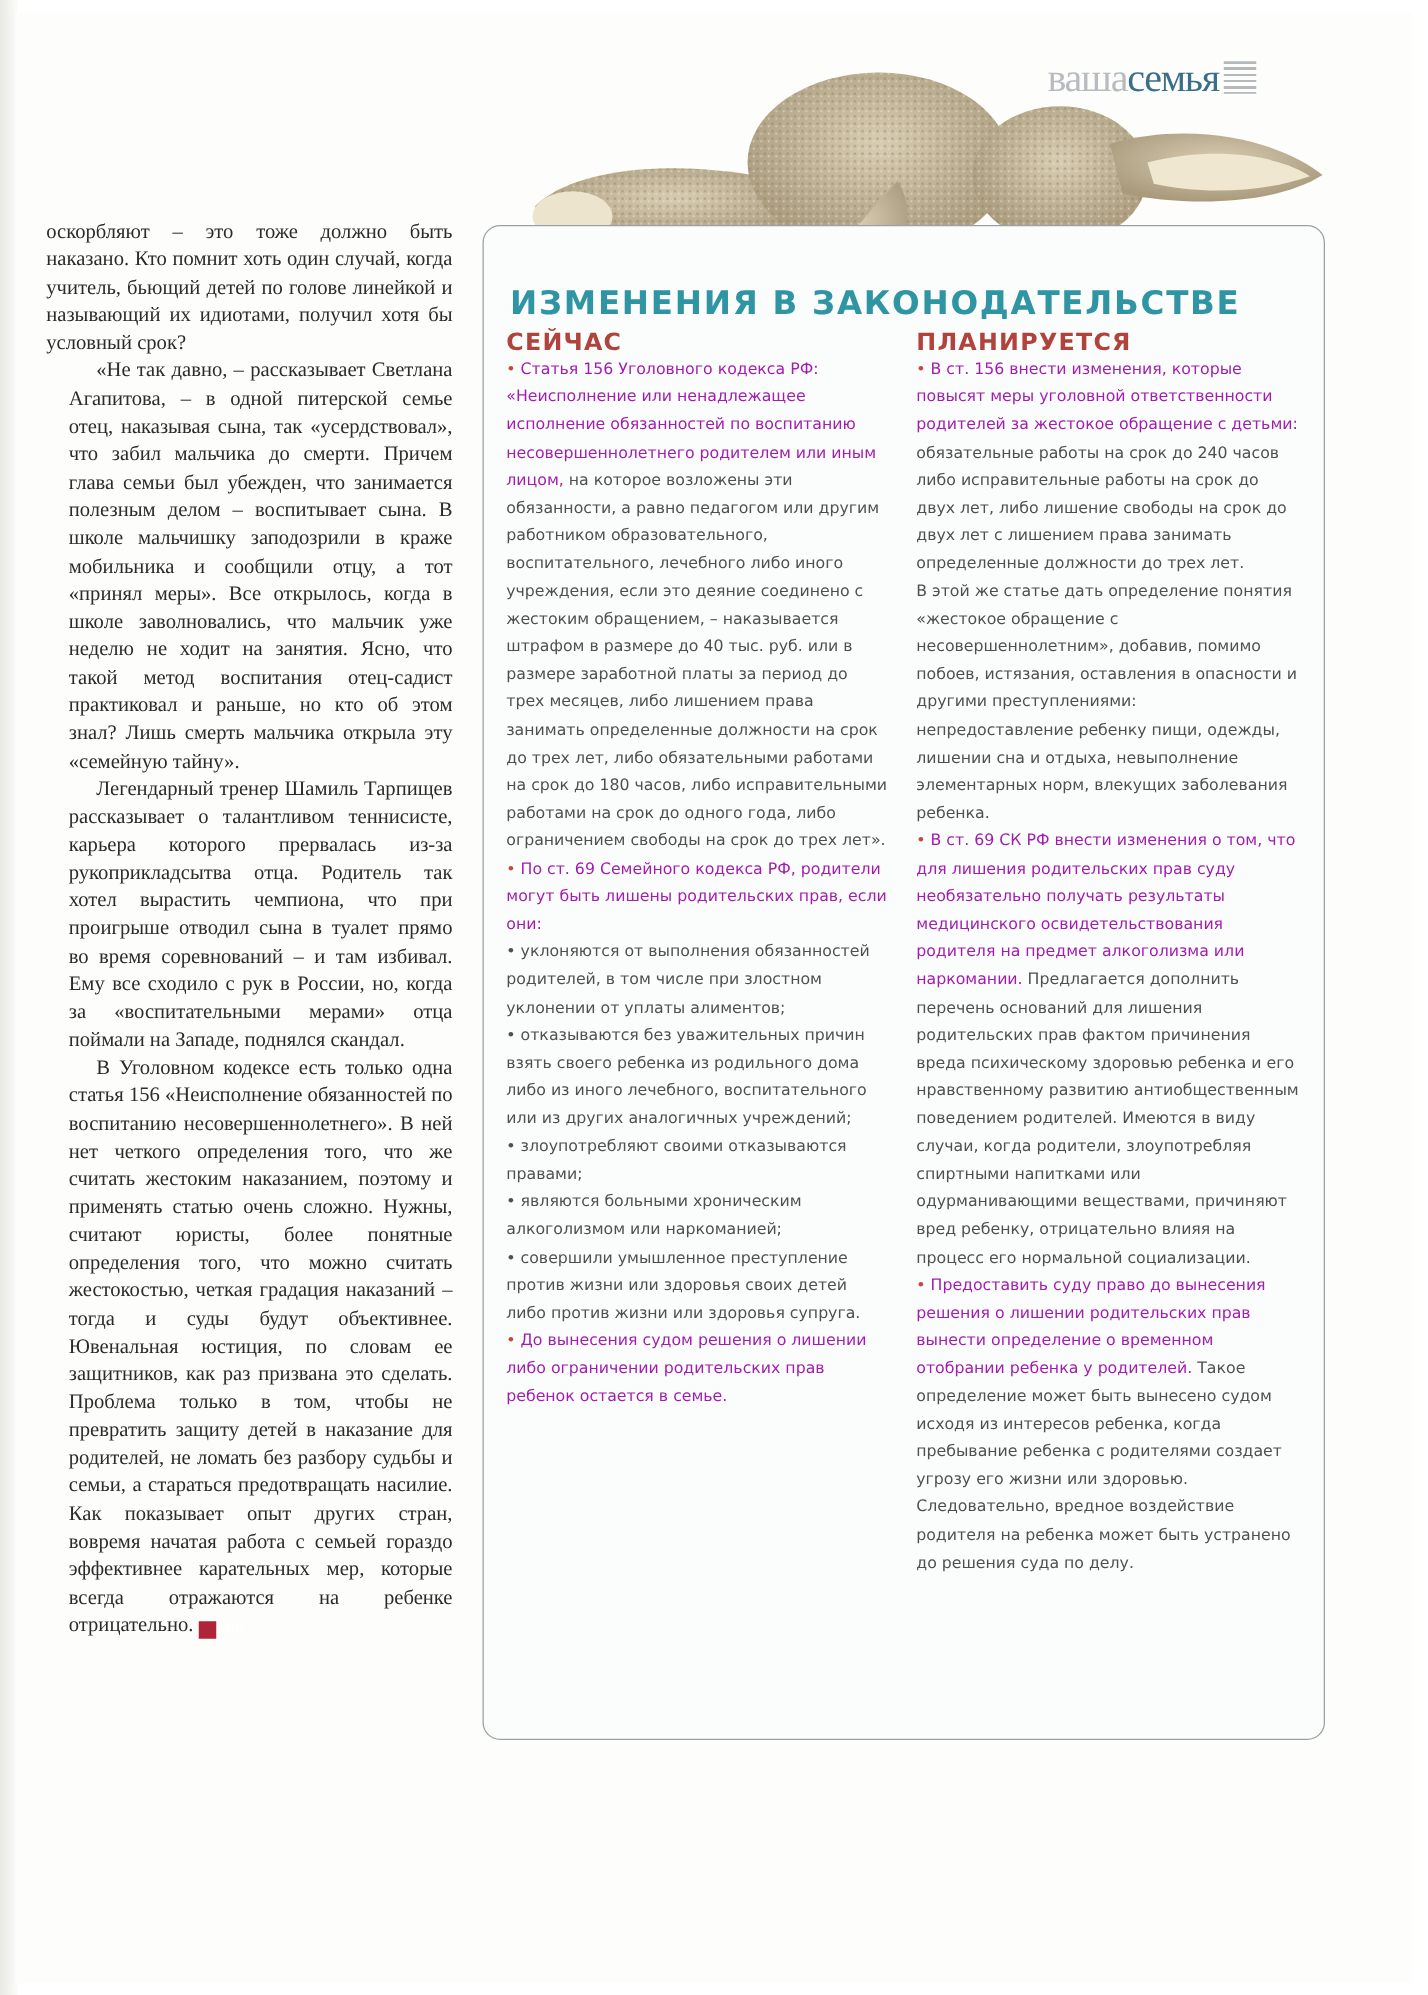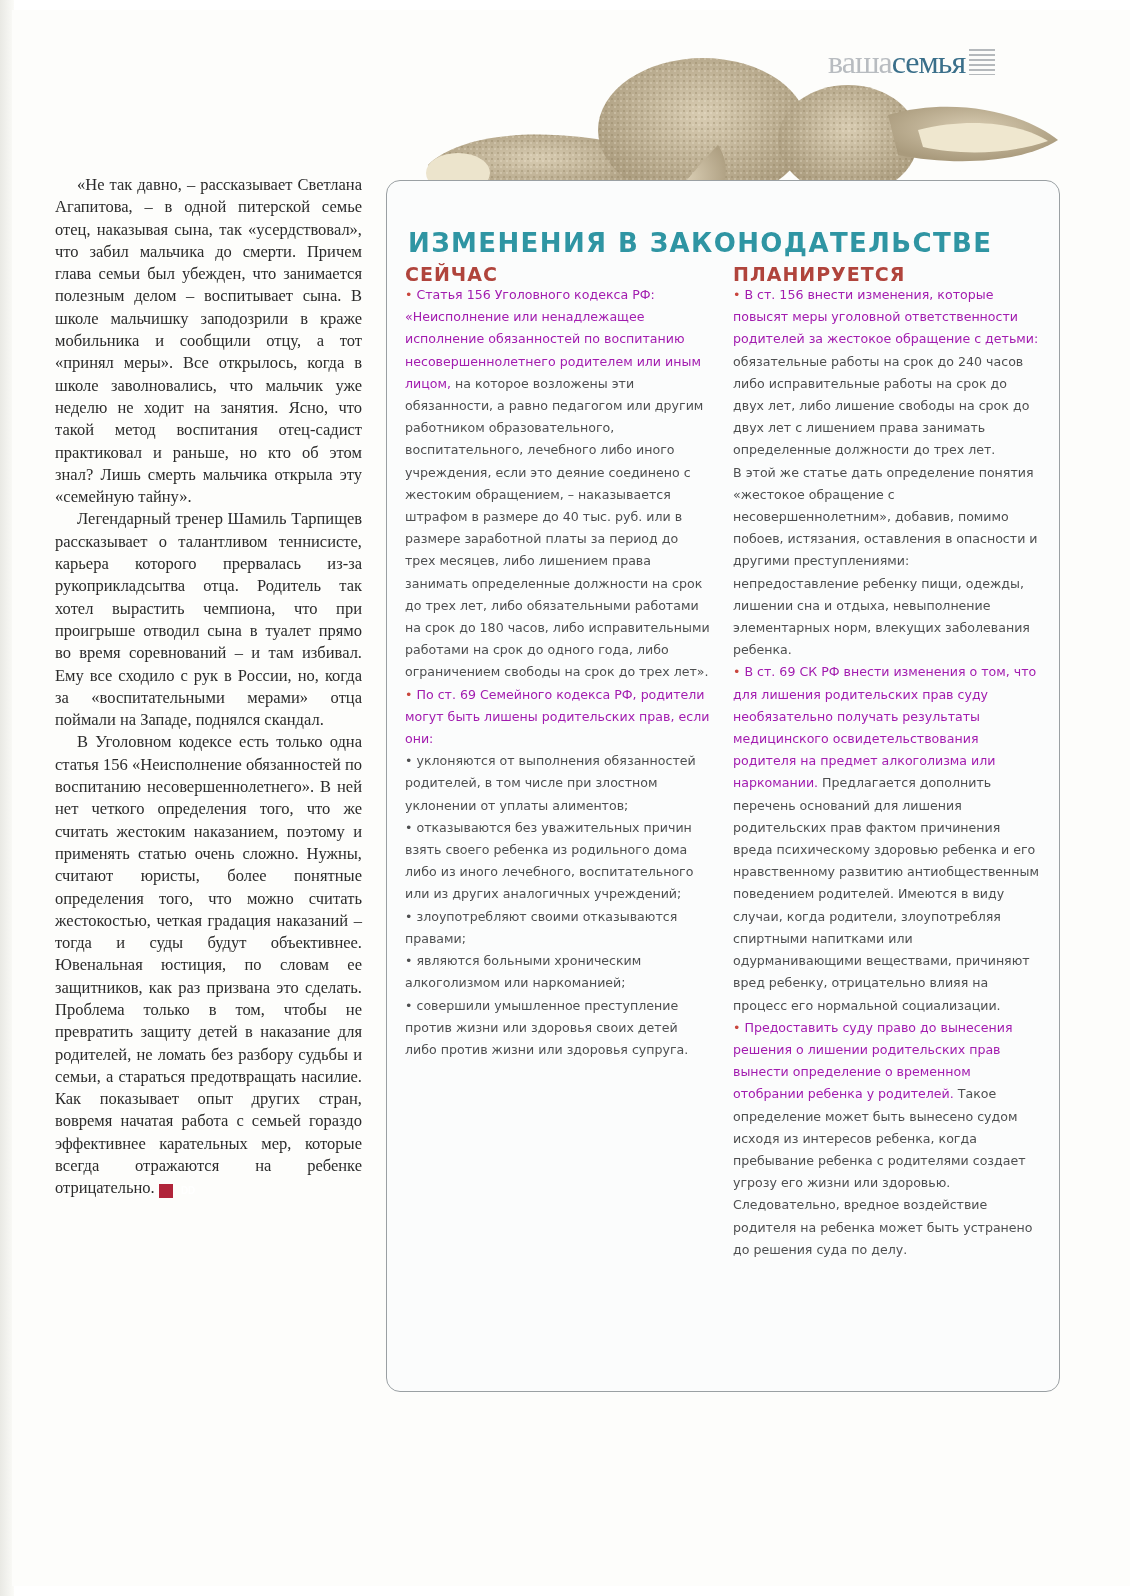--- a/index.html
+++ b/index.html
@@ -1,21 +1,21 @@
 <!DOCTYPE html>
 <html><head>
 <meta charset="utf-8">
 <style>
   html, body { margin:0; padding:0; }
   body { width:1142px; height:1596px; background:#ffffff; position:relative; overflow:hidden; font-family:"Liberation Serif", serif; }
   .page { position:absolute; left:12px; top:10px; width:1118px; height:1576px; background:#fdfdfb; }
   .page-edge { position:absolute; left:0; top:0; width:14px; height:1596px; background:linear-gradient(90deg,#e9e9e4,#fbfbf8); }
 
   .masthead { position:absolute; left:828px; top:42px; font-family:"Liberation Serif", serif; font-size:32px; letter-spacing:-1px; line-height:40px; }
-  .masthead .a { color:#b8bcc0; }
+  .masthead .a { color:#b8bcc0;margin-left:10px; }
   .masthead .b { color:#3a6f8a; }
   .masthead .lines { display:inline-block; width:26px; height:26px; margin-left:4px; vertical-align:-2px;
      background:repeating-linear-gradient(180deg,#b5b9bc 0 2px,transparent 2px 5px); }
 
   
   .bunny { position:absolute; left:418px; top:55px; width:650px; height:180px; }
 
   .col-left { position:absolute; left:37px; top:174px; width:325px; font-size:16.5px; line-height:22.3px; color:#2b2b2b; text-align:justify; }
   .col-left p { margin:0; }
   .col-left p.indent { text-indent:22px;margin-left:18px; }
@@ -60,37 +60,39 @@
   <ellipse cx="285" cy="75" rx="105" ry="72" fill="url(#spk)"></ellipse>
   <path d="M300,90 C320,120 300,160 260,170 L230,160 C260,140 280,110 300,90 Z" fill="url(#fur)"></path>
   <ellipse cx="245" cy="160" rx="26" ry="14" fill="#ece4cc"></ellipse>
   <ellipse cx="430" cy="85" rx="70" ry="55" fill="url(#fur)"></ellipse>
   <ellipse cx="430" cy="85" rx="70" ry="55" fill="url(#spk)"></ellipse>
   <path d="M470,60 C540,40 610,60 640,85 C600,110 530,110 480,100 Z" fill="url(#fur)"></path>
   <path d="M500,75 C560,60 610,72 630,86 C590,100 540,100 505,92 Z" fill="#efe7cf"></path>
 </svg>
 
 <div class="col-left">
+  <p>оскорбляют – это тоже должно быть наказано. Кто помнит хоть один случай, когда учитель, бьющий детей по голове линейкой и называющий их идиотами, получил хотя бы условный срок?</p>
   <p class="indent">«Не так давно, – рассказывает Светлана Агапитова, – в одной питерской семье отец, наказывая сына, так «усердствовал», что забил мальчика до смерти. Причем глава семьи был убежден, что занимается полезным делом – воспитывает сына. В школе мальчишку заподозрили в краже мобильника и сообщили отцу, а тот «принял меры». Все открылось, когда в школе заволновались, что мальчик уже неделю не ходит на занятия. Ясно, что такой метод воспитания отец-садист практиковал и раньше, но кто об этом знал? Лишь смерть мальчика открыла эту «семейную тайну».</p>
   <p class="indent">Легендарный тренер Шамиль Тарпищев рассказывает о талантливом теннисисте, карьера которого прервалась из-за рукоприкладсытва отца. Родитель так хотел вырастить чемпиона, что при проигрыше отводил сына в туалет прямо во время соревнований – и там избивал. Ему все сходило с рук в России, но, когда за «воспитательными мерами» отца поймали на Западе, поднялся скандал.</p>
   <p class="indent"><span>В Уголовном кодексе есть только одна статья 156 «Неисполнение обязанностей по воспитанию несовершеннолетнего». В ней нет четкого определения того, что же считать жестоким наказанием, поэтому и применять статью очень сложно. Нужны, считают юристы, более понятные определения того, что можно считать жестокостью, четкая градация наказаний – тогда и суды будут объективнее. Ювенальная юстиция, по словам ее защитников, как раз призвана это сделать. Проблема только в том, чтобы не превратить защиту детей в наказание для родителей, не ломать без разбору судьбы и семьи, а стараться предотвращать насилие. Как показывает опыт других стран, вовремя начатая работа с семьей гораздо эффективнее карательных мер, которые всегда отражаются на ребенке отрицательно.</span> <span class="end-mark">DD</span></p>
 </div>
 
 <div class="box"></div>
 <div class="box-title">ИЗМЕНЕНИЯ В ЗАКОНОДАТЕЛЬСТВЕ</div>
 
 <div class="col c1">
   <h3>СЕЙЧАС</h3>
   <p><span class="dot">•</span> <span class="hl">Статья 156 Уголовного кодекса РФ: «Неисполнение или ненадлежащее исполнение обязанностей по воспитанию несовершеннолетнего родителем или иным лицом,</span><span> на которое возложены эти обязанности, а равно педагогом или другим работником образовательного, воспитательного, лечебного либо иного учреждения, если это деяние соединено с жестоким обращением, – наказывается штрафом в размере до 40 тыс. руб. или в размере заработной платы за период до трех месяцев, либо лишением права занимать определенные должности на срок до трех лет, либо обязательными работами на срок до 180 часов, либо исправительными работами на срок до одного года, либо ограничением свободы на срок до трех лет».</span></p>
   <p><span class="dot">•</span> <span class="hl">По ст. 69 Семейного кодекса РФ, родители могут быть лишены родительских прав, если они:</span></p>
   <p><span>•</span> <span>уклоняются от выполнения обязанностей родителей, в том числе при злостном уклонении от уплаты алиментов;</span></p>
   <p><span>•</span> <span>отказываются без уважительных причин взять своего ребенка из родильного дома либо из иного лечебного, воспитательного или из других аналогичных учреждений;</span></p>
   <p><span>•</span> <span>злоупотребляют своими отказываются правами;</span></p>
   <p><span>•</span> <span>являются больными хроническим алкоголизмом или наркоманией;</span></p>
   <p><span>•</span> <span>совершили умышленное преступление против жизни или здоровья своих детей либо против жизни или здоровья супруга.</span></p>
+  <p><span class="dot">•</span> <span class="hl">До вынесения судом решения о лишении либо ограничении родительских прав ребенок остается в семье.</span></p>
 </div>
 
 <div class="col c2">
   <h3>ПЛАНИРУЕТСЯ</h3>
   <p><span class="dot">•</span> <span class="hl">В ст. 156 внести изменения, которые повысят меры уголовной ответственности родителей за жестокое обращение с детьми:</span><span> обязательные работы на срок до 240 часов либо исправительные работы на срок до двух лет, либо лишение свободы на срок до двух лет с лишением права занимать определенные должности до трех лет.</span></p>
   <p><span>В этой же статье дать определение понятия «жестокое обращение с несовершеннолетним», добавив, помимо побоев, истязания, оставления в опасности и другими преступлениями: непредоставление ребенку пищи, одежды, лишении сна и отдыха, невыполнение элементарных норм, влекущих заболевания ребенка.</span></p>
   <p><span class="dot">•</span> <span class="hl">В ст. 69 СК РФ внести изменения о том, что для лишения родительских прав суду необязательно получать результаты медицинского освидетельствования родителя на предмет алкоголизма или наркомании.</span><span> Предлагается дополнить перечень оснований для лишения родительских прав фактом причинения вреда психическому здоровью ребенка и его нравственному развитию антиобщественным поведением родителей. Имеются в виду случаи, когда родители, злоупотребляя спиртными напитками или одурманивающими веществами, причиняют вред ребенку, отрицательно влияя на процесс его нормальной социализации.</span></p>
   <p><span class="dot">•</span> <span class="hl">Предоставить суду право до вынесения решения о лишении родительских прав вынести определение о временном отобрании ребенка у родителей.</span><span> Такое определение может быть вынесено судом исходя из интересов ребенка, когда пребывание ребенка с родителями создает угрозу его жизни или здоровью. Следовательно, вредное воздействие родителя на ребенка может быть устранено до решения суда по делу.</span></p>
 </div>
 

